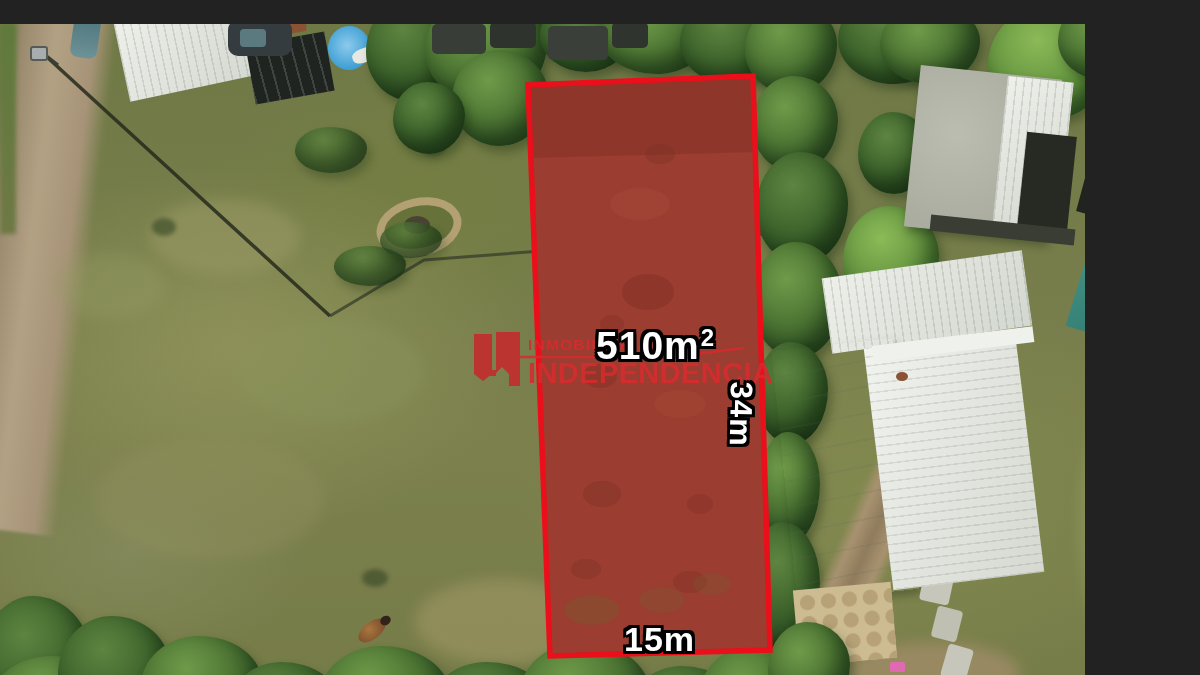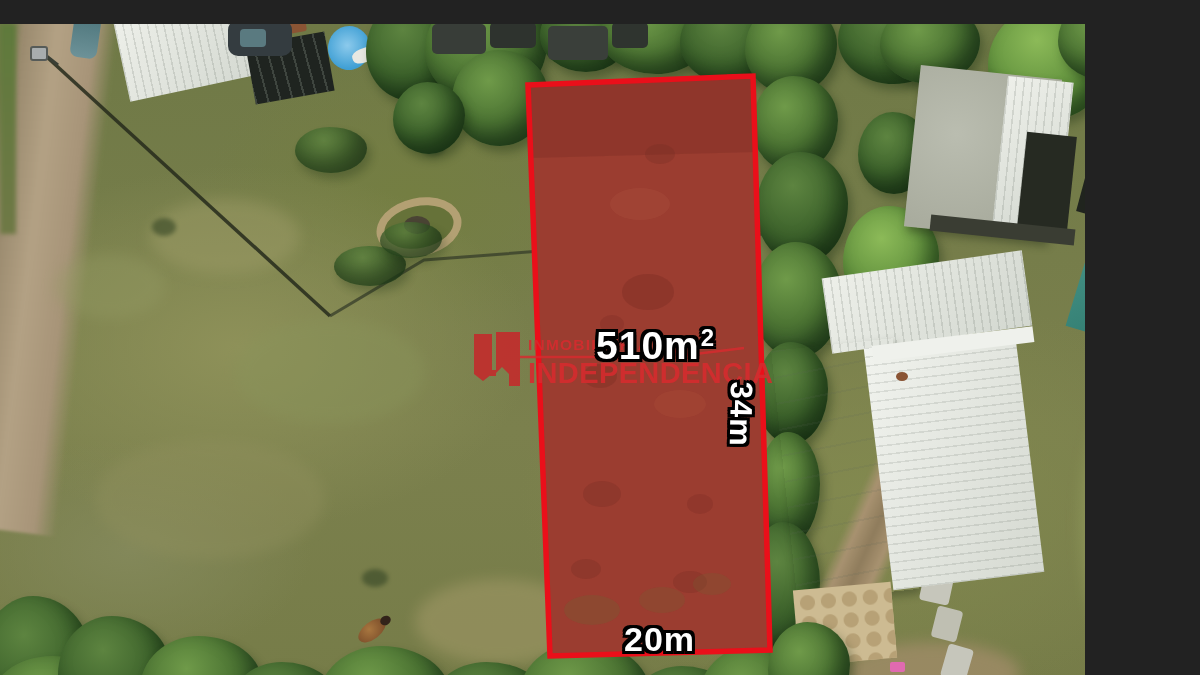--- a/index.html
+++ b/index.html
@@ -201,15 +201,15 @@
     <div id="wm-text">
       <div id="wm-line1">INMOBILIARIA</div>
       <div id="wm-line2">INDEPENDENCIA</div>
     </div>
   </div>
 
   <div class="lbl" style="left:596px;top:302px;font-size:39px;">
     <span>510m</span><span class="sup">2</span>
   </div>
   <div class="lbl" style="left:757px;top:358px;font-size:31px;transform:rotate(91deg);transform-origin:left top;">34m</div>
-  <div class="lbl" style="left:624px;top:598px;font-size:34px;">20m</div>
+  <div class="lbl" style="left:624px;top:598px;font-size:34px;">15m</div>
 
 </div>
 
 </body></html>

